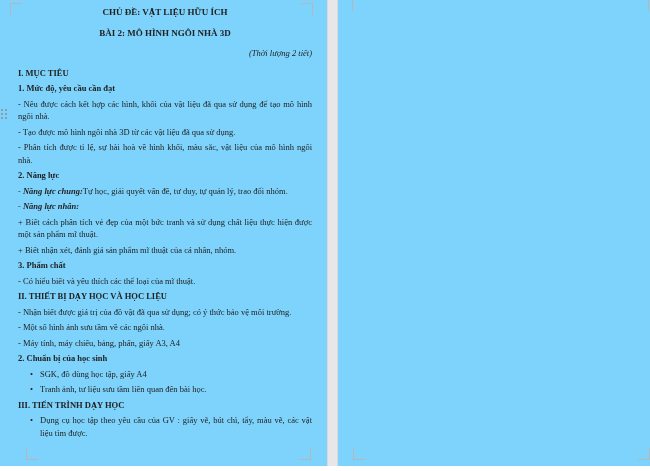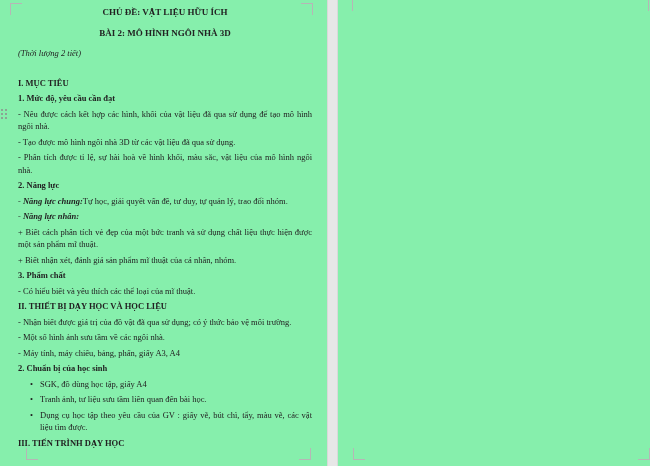--- a/index.html
+++ b/index.html
@@ -3,21 +3,21 @@
 <meta charset="utf-8">
 <style>
   html,body{margin:0;padding:0;}
   body{
     width:650px;height:471px;position:relative;overflow:hidden;
     background:#ffffff;
     font-family:"Liberation Serif","DejaVu Serif",serif;
     color:#222;
   }
   
-  .page{position:absolute;top:0;bottom:5px;background:#86efac;}
+  .page{position:absolute;top:0;bottom:5px;background:#7dd3fc;}
   .page.left{left:0;width:327px;}
   .page.right{left:338px;width:312px;}
   .page-divider{
     position:absolute;left:327px;top:0;width:11px;height:466px;
     background:var(--divider,#e7e7e7);
     box-shadow:inset 1px 0 0 #d9d9d9, inset -1px 0 0 #d9d9d9;
   }
   
   .crop{position:absolute;width:11px;height:11px;border:0 solid #b6b6b6;}
   .crop.tl{border-top-width:1px;border-left-width:1px;}
@@ -26,21 +26,21 @@
   .crop.br{border-bottom-width:1px;border-right-width:1px;}
   
   .handle{position:absolute;left:1px;top:109px;width:8px;height:12px;
     display:grid;grid-template-columns:2px 2px;grid-auto-rows:2px;gap:2px;}
   .handle i{background:#8c8c8c;border-radius:50%;}
   
   .content{position:absolute;font-size:8.5px;line-height:12.5px;}
   .content.lcol{left:18px;top:6px;width:294px;}
   .para{margin:0 0 3px;text-align:justify;}
   .para.title{text-align:center;margin:0 0 8px;font-size:9px;}
-  .para.subtitle{text-align:left;margin:0 0 17px;}
+  .para.subtitle{text-align:right;margin:0 0 7px;}
   .para.bullet{padding-left:22px;position:relative;text-align:justify;}
   .para.bullet::before{content:"\2022";position:absolute;left:12px;top:0;}
   .b{font-weight:bold;}
   .i{font-style:italic;}
 </style>
 </head>
 <body>
 
 <div class="page left">
   <div class="content lcol">
@@ -59,22 +59,22 @@
       <p class="para"><span>+ Biết nhận xét, đánh giá sản phẩm mĩ thuật của cá nhân, nhóm.</span></p>
       <p class="para"><span class="b">3. Phẩm chất</span></p>
       <p class="para"><span>- Có hiểu biết và yêu thích các thể loại của mĩ thuật.</span></p>
       <p class="para"><span class="b">II. THIẾT BỊ DẠY HỌC VÀ HỌC LIỆU</span></p>
       <p class="para"><span>- Nhận biết được giá trị của đồ vật đã qua sử dụng; có ý thức bảo vệ môi trường.</span></p>
       <p class="para"><span>- Một số hình ảnh sưu tầm về các ngôi nhà.</span></p>
       <p class="para"><span>- Máy tính, máy chiếu, bảng, phấn, giấy A3, A4</span></p>
       <p class="para"><span class="b">2. Chuẩn bị của học sinh</span></p>
       <p class="para bullet"><span>SGK, đồ dùng học tập, giấy A4</span></p>
       <p class="para bullet"><span>Tranh ảnh, tư liệu sưu tầm liên quan đến bài học.</span></p>
+      <p class="para"><span class="b">III. TIẾN TRÌNH DẠY HỌC</span></p>
       <p class="para bullet"><span>Dụng cụ học tập theo yêu cầu của GV : giấy vẽ, bút chì, tẩy, màu vẽ, các vật liệu tìm được.</span></p>
-      <p class="para"><span class="b">III. TIẾN TRÌNH DẠY HỌC</span></p>
     </div>
 </div>
 
 <div class="page-divider"></div>
 
 <div class="page right">
   
 </div>
 
 <div class="crop tl" style="left:10px;top:3px;"></div>

